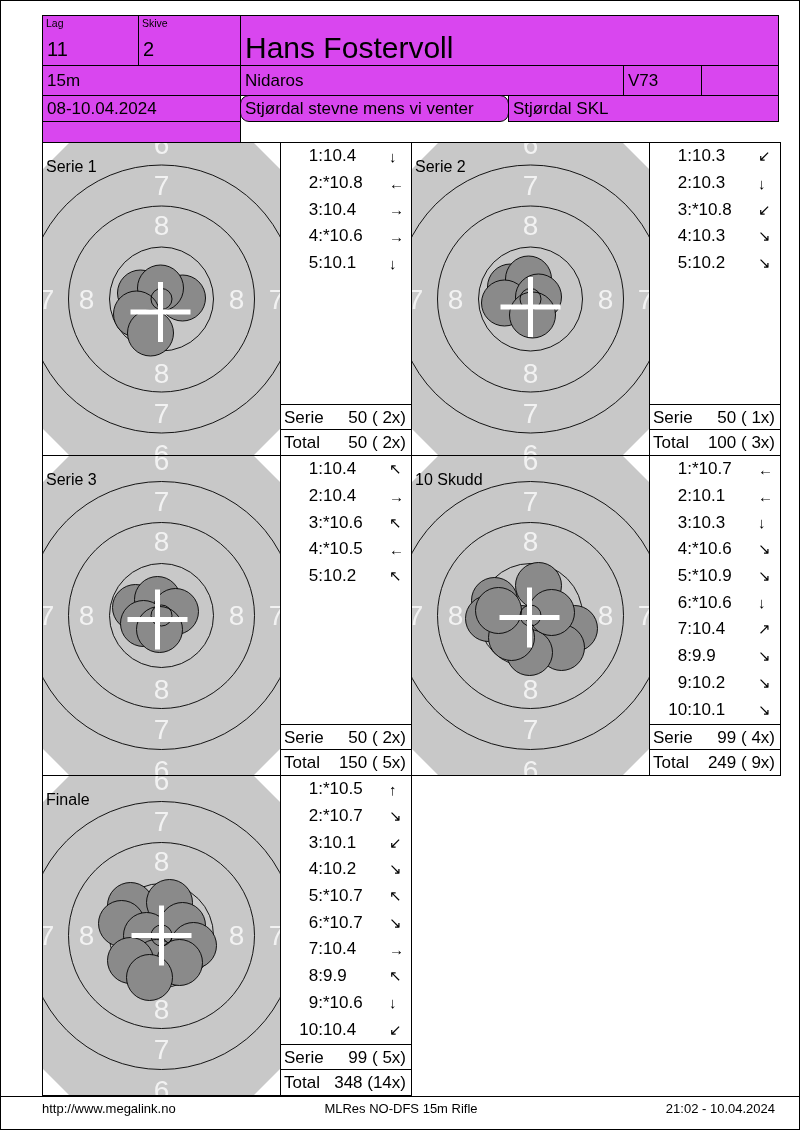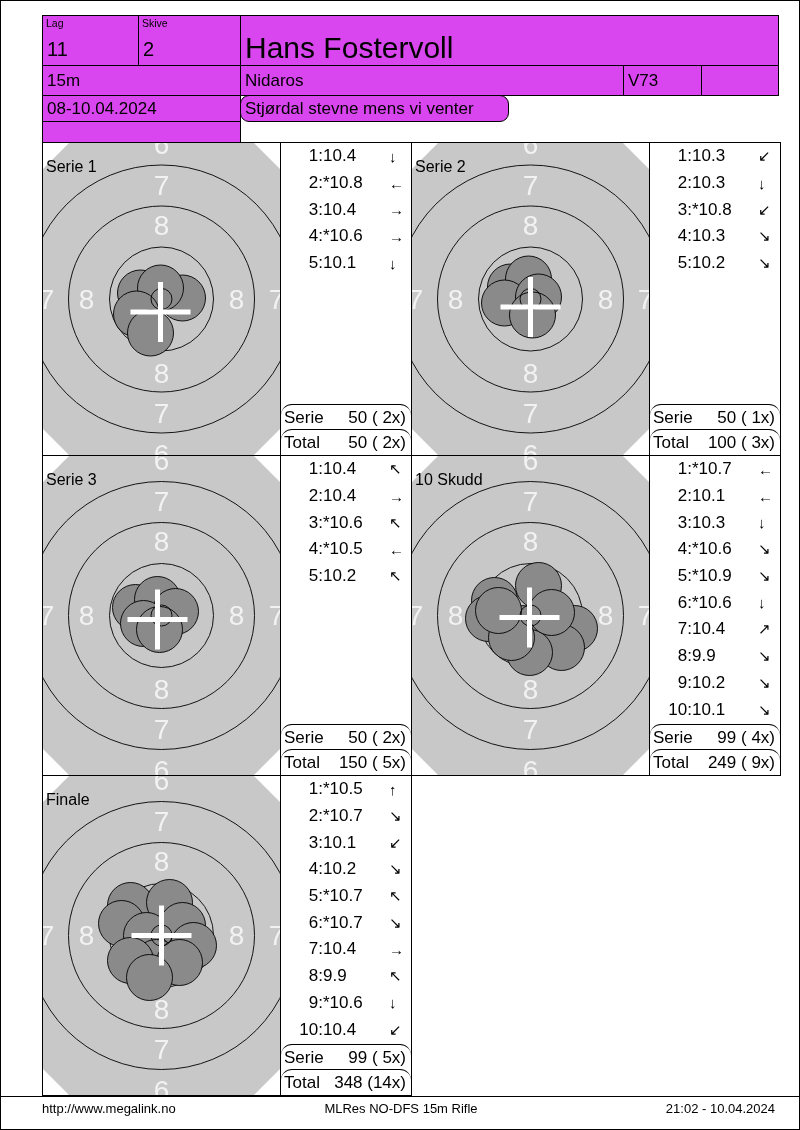--- a/index.html
+++ b/index.html
@@ -18,21 +18,21 @@
   .target{position:absolute;left:0;top:0;bottom:0;width:237px;overflow:hidden;}
   .panel-title{position:absolute;left:3px;top:0px;font-size:16px;z-index:5;margin-top:15px;}
   .score{position:absolute;left:237px;top:0;right:0;bottom:0;border-left:1px solid #000;background:#fff;}
   .shot-rows{position:absolute;left:0;right:0;top:0;}
   .shot-row{display:flex;align-items:center;height:26.7px;font-size:17px;}
   .shot-num{width:42px;text-align:right;flex:0 0 auto;}
   .shot-val{flex:1;text-align:left;padding-right:5px;}
   .shot-arrow{width:22px;flex:0 0 auto;text-align:left;font-size:15px;}
   .sum-row{position:absolute;left:0;right:0;height:26px;border-top:1px solid #000;
     display:flex;align-items:center;justify-content:space-between;
-    padding:0 5px 0 3px;box-sizing:border-box;font-size:17px;border-radius:11px;}
+    padding:0 5px 0 3px;box-sizing:border-box;font-size:17px;}
   .serie-row{bottom:25px;}
   .total-row{bottom:0;}
 
   .footer-line{position:absolute;left:0;width:800px;height:1px;background:#000;top:1095px;}
   .footer-text{position:absolute;top:1100px;font-size:13px;}
   .footer-left{left:41px;}
   .footer-center{left:0;width:800px;text-align:center;}
   .footer-right{right:24px;}
 </style>
 </head>
@@ -61,20 +61,23 @@
   <div class="cell cell-flex" style="left:622px;top:64px;width:79px;height:31px;">
     <span>V73</span>
   </div>
   <div class="cell" style="left:700px;top:64px;width:78px;height:31px;"></div>
 
   <div class="cell cell-flex" style="left:41px;top:94px;width:199px;height:27px;">
     <span>08-10.04.2024</span>
   </div>
   <div class="cell cell-flex" style="left:239px;top:94px;width:269px;height:27px;border-radius:9px;">
     <span>Stjørdal stevne mens vi venter</span>
+  </div>
+  <div class="cell cell-flex" style="left:507px;top:94px;width:271px;height:27px;">
+    <span>Stjørdal SKL</span>
   </div>
 
   <div class="cell" style="left:41px;top:120px;width:199px;height:22px;"></div>
 
   <div class="panel" style="left:41px;top:141px;width:370px;height:314px;">
     <div class="target"><svg width="237" height="312">
           <polygon points="26,0 211,0 237,26 237,286 211,312 26,312 0,286 0,26" fill="#c8c8c8"></polygon>
           <circle cx="118.5" cy="156" r="10.5" fill="none" stroke="#000000" stroke-width="0.9"></circle>
           <circle cx="118.5" cy="156" r="52" fill="none" stroke="#000000" stroke-width="0.9"></circle>
           <circle cx="118.5" cy="156" r="93" fill="none" stroke="#000000" stroke-width="0.9"></circle>

